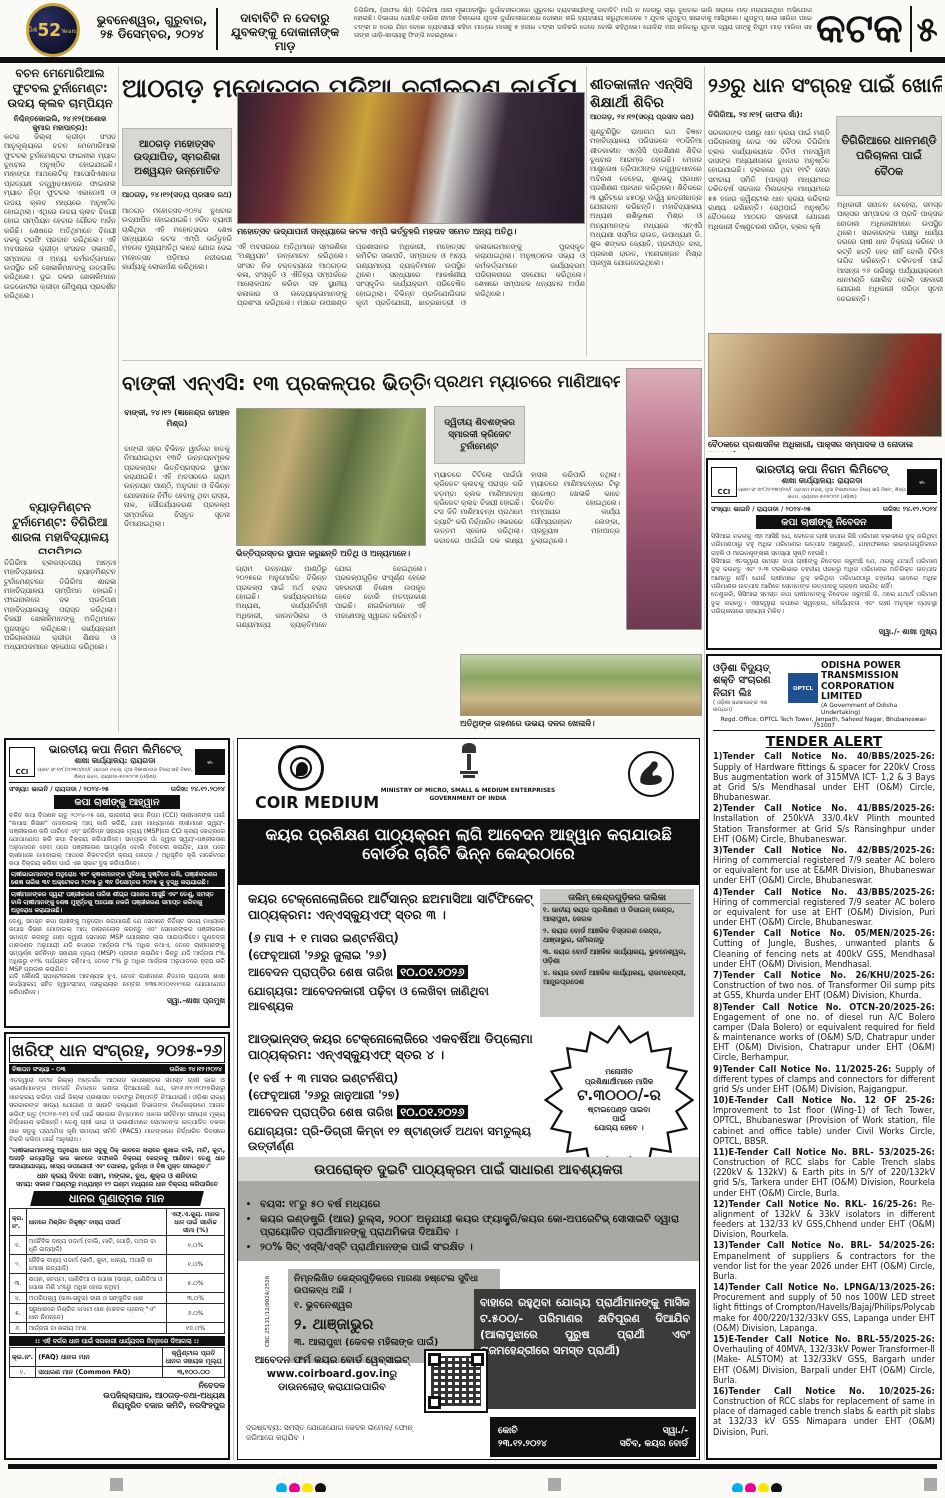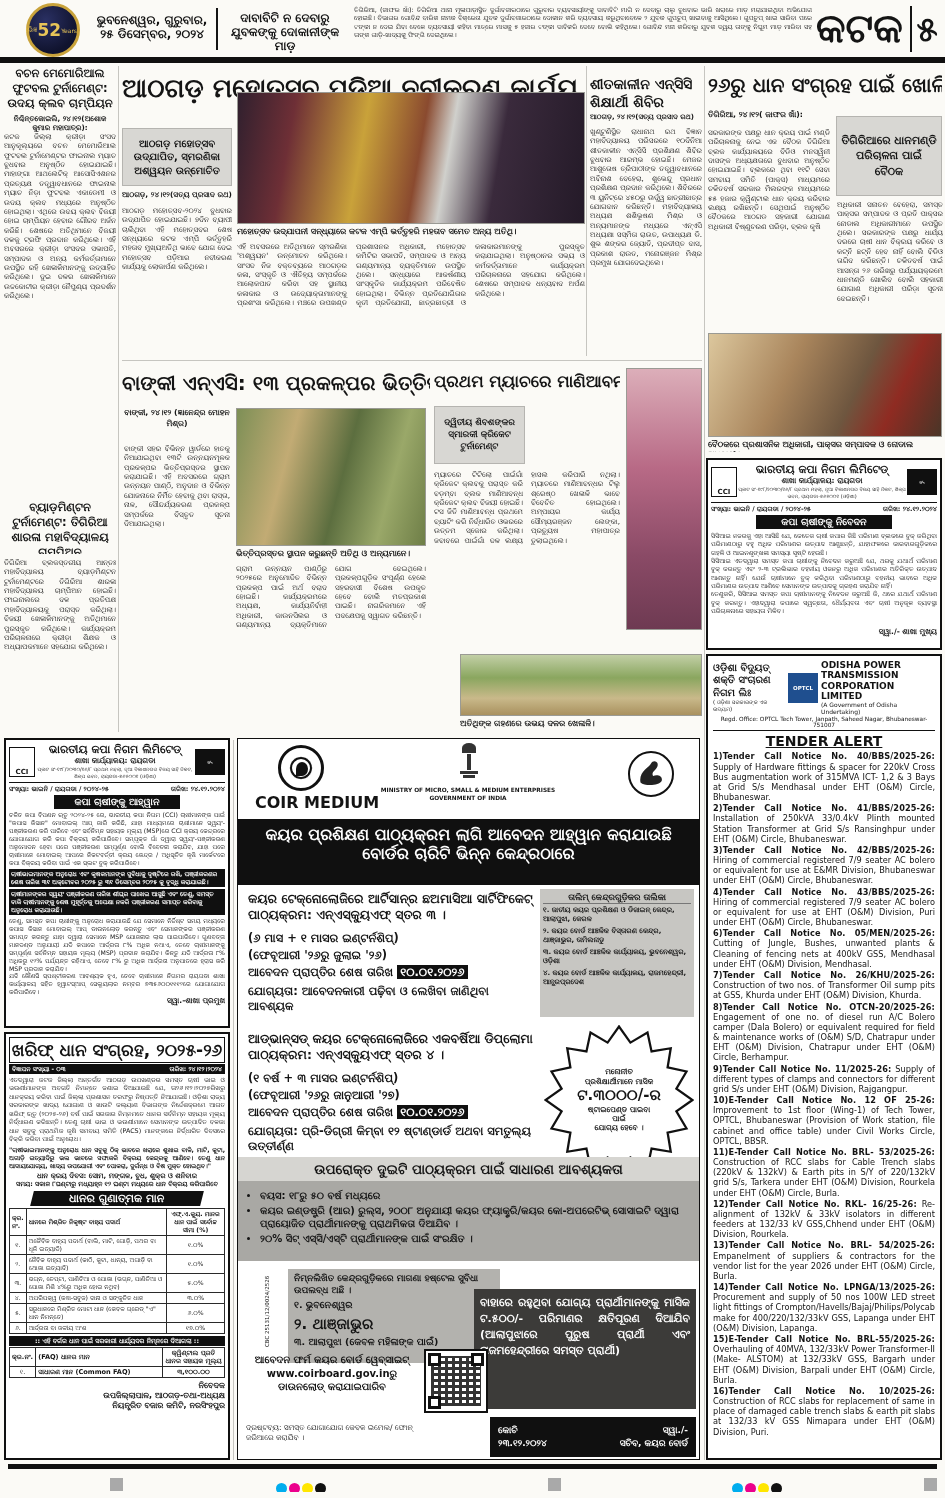--- a/index.html
+++ b/index.html
@@ -339,21 +339,21 @@
         <span style="font-size:7.5px">ମନୋନୀତ</span>
         <span style="font-size:7.5px">ପ୍ରଶିକ୍ଷାର୍ଥୀମାନେ ମାସିକ</span>
         <span style="font-size:15px">ଟ.୩୦୦୦/-ର</span>
         <span style="font-size:7.5px">ଷ୍ଟାଇପେଣ୍ଡ ପାଇବା</span>
         <span style="font-size:7.5px">ପାଇଁ</span>
         <span style="font-size:7.5px">ଯୋଗ୍ୟ ହେବେ ।</span>
       </div>
     </div>
 
     <div class="abs ctr b" style="left:0;top:418px;width:461px;height:24px;background:#d6d5d1;font-size:13.5px;line-height:24px">ଉପରୋକ୍ତ ଦୁଇଟି ପାଠ୍ୟକ୍ରମ ପାଇଁ ସାଧାରଣ ଆବଶ୍ୟକତା</div>
-    <div class="abs" style="left:0;top:442px;width:461px;height:80px;background:#a9a8a4;padding:8px 8px">
+    <div class="abs" style="left:0;top:442px;width:461px;height:80px;background:#a9a8a4;padding:16px 8px">
       <ul class="bul" style="font-size:10px;font-weight:bold;line-height:1.3;list-style:disc">
           <li>ବୟସ: ୧୮ରୁ ୫୦ ବର୍ଷ ମଧ୍ୟରେ</li>
           <li>କୟର ଇଣ୍ଡଷ୍ଟ୍ରି (ଆର) ରୁଲ୍ସ, ୨୦୦୮ ଅନୁଯାୟୀ କୟର ଫ୍ୟାକ୍ଟ୍ରି/କୟର କୋ-ଅପରେଟିଭ୍ ସୋସାଇଟି ଦ୍ୱାରା ପ୍ରାୟୋଜିତ ପ୍ରାର୍ଥୀମାନଙ୍କୁ ପ୍ରାଥମିକତା ଦିଆଯିବ ।</li>
           <li>୨୦% ସିଟ୍ ଏସ୍‌ସି/ଏସ୍‌ଟି ପ୍ରାର୍ଥୀମାନଙ୍କ ପାଇଁ ସଂରକ୍ଷିତ ।</li>
         </ul>
     </div>
 
     <div class="abs" style="left:-16px;top:560px;width:90px;font-size:5.5px;transform:rotate(-90deg)">CBC 25131/12/0024/2526</div>
 
     <div class="abs" style="left:50px;top:530px;width:212px;height:94px;background:#b3b2ae;padding:4px 6px">

